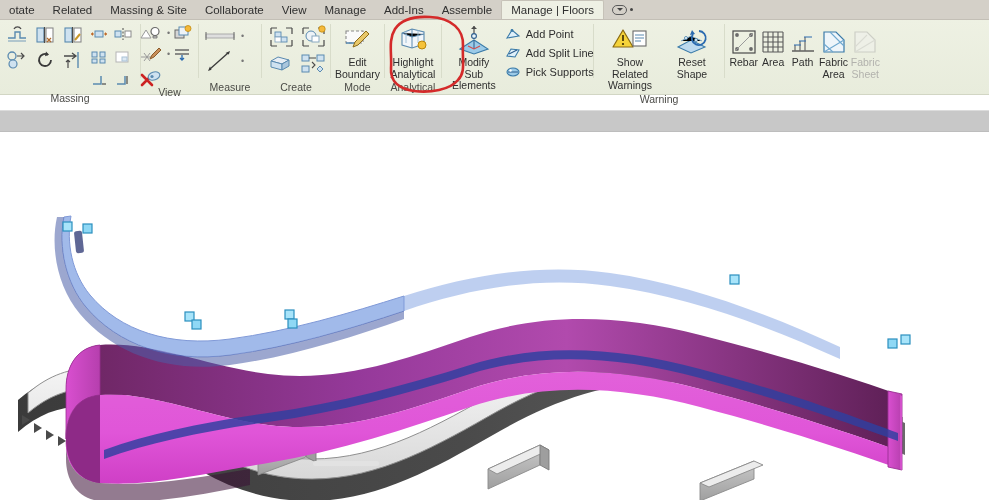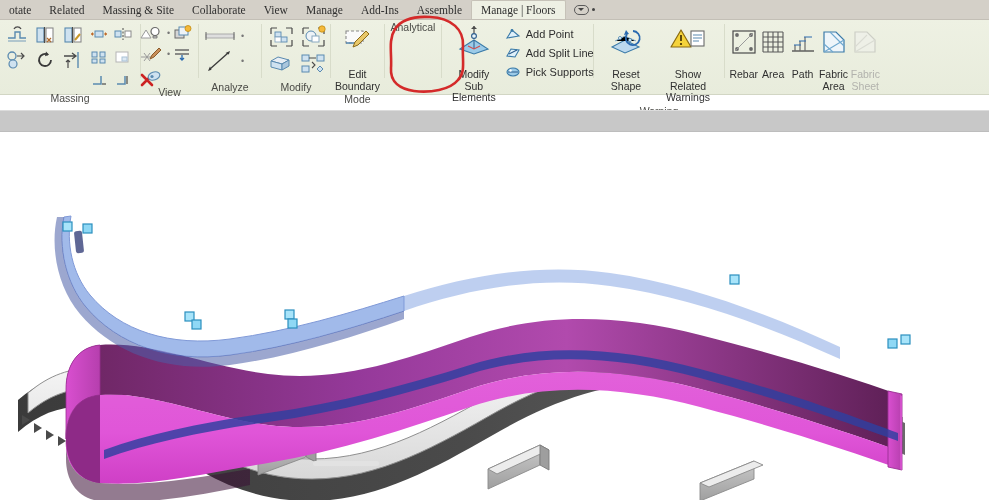--- a/index.html
+++ b/index.html
@@ -17,21 +17,20 @@
   .tabbar {
     position: absolute; left: 0; top: 0; width: 989px; height: 20px;
     background: #d4d0c8;
     border-bottom: 1px solid #c3bfb6;
     display: flex; align-items: stretch;
   }
   .tab {
     display: flex; align-items: center; padding: 0 9px;
     font-size: 11.5px; color: #2f2f2f; white-space: nowrap;
     cursor: default;
-    font-family: Liberation Serif, serif;
   }
   .tab.active {
     background: #eef0e4;
     border-left: 1px solid #c6c2b8;
     border-right: 1px solid #c6c2b8;
     border-top: 1px solid #c6c2b8;
     border-radius: 2px 2px 0 0;
   }
   .tabbar-spacer { flex: 1; }
   .winbtn {
@@ -73,21 +72,21 @@
   .icell svg { display: block; }
 
   
   .bigbtn {
     width: 52px; display: flex; flex-direction: column; align-items: center;
     padding-top: 2px; cursor: default;
   }
   .bigbtn .bi { height: 30px; display: flex; align-items: flex-end; justify-content: center; }
   .bigbtn .bl {
     font-size: 10.5px; line-height: 11.5px; text-align: center; color: #2f2f2f;
-    margin-top: 14px; white-space: pre-line;
+    margin-top: 2px; white-space: pre-line;
   }
   .bigbtn.wide { width: 60px; }
   .bigbtn.disabled .bl { color: #b2b2ad; }
   .bigbtn.disabled .bi { opacity: 0.38; }
 
   
   .rowbtns { display: flex; flex-direction: column; gap: 2px; padding-top: 2px; }
   .rowbtn {
     display: flex; align-items: center; gap: 4px; height: 17px;
     padding: 0 3px; cursor: default;
@@ -318,21 +317,21 @@
           <div class="icell" style="width:34px;height:22px">
             <svg width="30" height="22" viewBox="0 0 30 22">
               <path d="M5 19L23 3" stroke="#3a3a3a" stroke-width="1.3"></path>
               <path d="M3 21l3.5-1.2L5 16.5z" fill="#3a3a3a"></path>
               <path d="M25 1l-1.2 3.5L20.5 3z" fill="#3a3a3a"></path>
             </svg>
           </div>
           <span class="dropdot">•</span>
         </div>
       </div>
-      <div class="panel-label">Analyze</div>
+      <div class="panel-label">Measure</div>
     </div>
 
     <div class="panel-sep"></div>
 
     <div class="panel" style="width:68px">
       <div class="panel-body" style="flex-direction:column;gap:2px;align-items:flex-start;padding-top:4px">
         <div style="display:flex;align-items:center;gap:2px">
           <div class="icell" style="width:30px;height:26px">
             <svg width="27" height="24" viewBox="0 0 27 24">
               <path d="M3 3h6M3 3v6M18 3h6M24 3v6M3 15v6M3 21h6M24 15v6M18 21h6" stroke="#4a4a4a" stroke-width="1.2" fill="none"></path>
@@ -362,21 +361,21 @@
             <svg width="28" height="22" viewBox="0 0 28 22">
               <rect x="3" y="2" width="7" height="6" fill="#cfe2f0" stroke="#5a8ab0" stroke-width="1"></rect>
               <rect x="18" y="2" width="7" height="6" fill="#cfe2f0" stroke="#5a8ab0" stroke-width="1"></rect>
               <rect x="3" y="13" width="7" height="6" fill="#cfe2f0" stroke="#5a8ab0" stroke-width="1"></rect>
               <path d="M10 5h7M13 9l3 3-3 3" stroke="#4a4a4a" stroke-width="1.1" fill="none"></path>
               <path d="M21 13l3 3-3 3-3-3z" fill="#cfe2f0" stroke="#5a8ab0" stroke-width="1"></path>
             </svg>
           </div>
         </div>
       </div>
-      <div class="panel-label">Modify</div>
+      <div class="panel-label">Create</div>
     </div>
 
     <div class="panel-sep"></div>
 
     <div class="panel" style="width:53px">
       <div class="panel-body" style="justify-content:center">
         <div class="bigbtn">
           <div class="bi">
             <svg width="32" height="28" viewBox="0 0 32 28">
               <path d="M4 4h17v12H4z" fill="#fafafa" stroke="#8a8a8a" stroke-width="1.1" stroke-dasharray="3 2"></path>
@@ -387,20 +386,34 @@
           <div class="bl">Edit
 Boundary</div>
         </div>
       </div>
       <div class="panel-label">Mode</div>
     </div>
 
     <div class="panel-sep"></div>
 
     <div class="panel" style="width:56px">
+      <div class="panel-body" style="justify-content:center">
+        <div class="bigbtn">
+          <div class="bi">
+            <svg width="32" height="28" viewBox="0 0 32 28">
+              <path d="M5 18V6l10-4 12 3v12l-12 4z" fill="#f2f6fa" stroke="#5a8ab0" stroke-width="1.1"></path>
+              <path d="M15 2v19M5 6l10 4 12-3" stroke="#5a8ab0" stroke-width="1"></path>
+              <path d="M9 4v12M21 3v13" stroke="#9abdd6" stroke-width=".9"></path>
+              <circle cx="25" cy="18" r="4" fill="#f5c23a" stroke="#b8860b" stroke-width="1"></circle>
+            </svg>
+          </div>
+          <div class="bl">Highlight
+Analytical</div>
+        </div>
+      </div>
       <div class="panel-label">Analytical</div>
     </div>
 
     <div class="panel-sep"></div>
 
     <div class="panel" style="width:151px">
       <div class="panel-body" style="gap:2px">
         <div class="bigbtn wide" style="margin-left:6px">
           <div class="bi">
             <svg width="34" height="30" viewBox="0 0 34 30">
@@ -445,46 +458,46 @@
             <span class="rl">Pick Supports</span>
           </div>
         </div>
       </div>
     </div>
 
     <div class="panel-sep"></div>
 
     <div class="panel" style="width:130px">
       <div class="panel-body" style="justify-content:center;gap:6px">
+        <div class="bigbtn wide">
+          <div class="bi">
+            <svg width="36" height="28" viewBox="0 0 36 28">
+              <path d="M11 3l10 17H1z" fill="#f5d33a" stroke="#8a6a10" stroke-width="1.2" stroke-linejoin="round"></path>
+              <path d="M11 8v6" stroke="#3a2a00" stroke-width="1.6"></path>
+              <circle cx="11" cy="17" r="1.1" fill="#3a2a00"></circle>
+              <rect x="21" y="4" width="13" height="15" fill="#fff" stroke="#6a6a6a" stroke-width="1.1"></rect>
+              <path d="M23 8h9M23 11h9M23 14h6" stroke="#5a8ab0" stroke-width="1.2"></path>
+            </svg>
+          </div>
+          <div class="bl">Show Related
+Warnings</div>
+        </div>
         <div class="bigbtn">
           <div class="bi">
             <svg width="34" height="28" viewBox="0 0 34 28">
               <path d="M3 20l13-7 14 7-14 6z" fill="#bcd9ee" stroke="#3a7aa8" stroke-width="1.1"></path>
               <path d="M6 14l10-5 11 5" stroke="#8ab4d4" stroke-width="1"></path>
               <path d="M24 4a7 7 0 1 1-6 3" stroke="#2a6ab0" stroke-width="1.8" fill="none"></path>
               <path d="M17 3l3 4-5 1z" fill="#2a6ab0"></path>
               <circle cx="11" cy="11" r="1.5" fill="#fff" stroke="#3a7aa8" stroke-width=".8"></circle>
               <circle cx="21" cy="13" r="1.5" fill="#fff" stroke="#3a7aa8" stroke-width=".8"></circle>
             </svg>
           </div>
           <div class="bl">Reset
 Shape</div>
-        </div>
-        <div class="bigbtn wide">
-          <div class="bi">
-            <svg width="36" height="28" viewBox="0 0 36 28">
-              <path d="M11 3l10 17H1z" fill="#f5d33a" stroke="#8a6a10" stroke-width="1.2" stroke-linejoin="round"></path>
-              <path d="M11 8v6" stroke="#3a2a00" stroke-width="1.6"></path>
-              <circle cx="11" cy="17" r="1.1" fill="#3a2a00"></circle>
-              <rect x="21" y="4" width="13" height="15" fill="#fff" stroke="#6a6a6a" stroke-width="1.1"></rect>
-              <path d="M23 8h9M23 11h9M23 14h6" stroke="#5a8ab0" stroke-width="1.2"></path>
-            </svg>
-          </div>
-          <div class="bl">Show Related
-Warnings</div>
         </div>
       </div>
       <div class="panel-label">Warning</div>
     </div>
 
     <div class="panel-sep"></div>
 
     <div class="panel" style="width:160px">
       <div class="panel-body" style="justify-content:center;gap:0px">
         <div class="bigbtn" style="width:31px">

